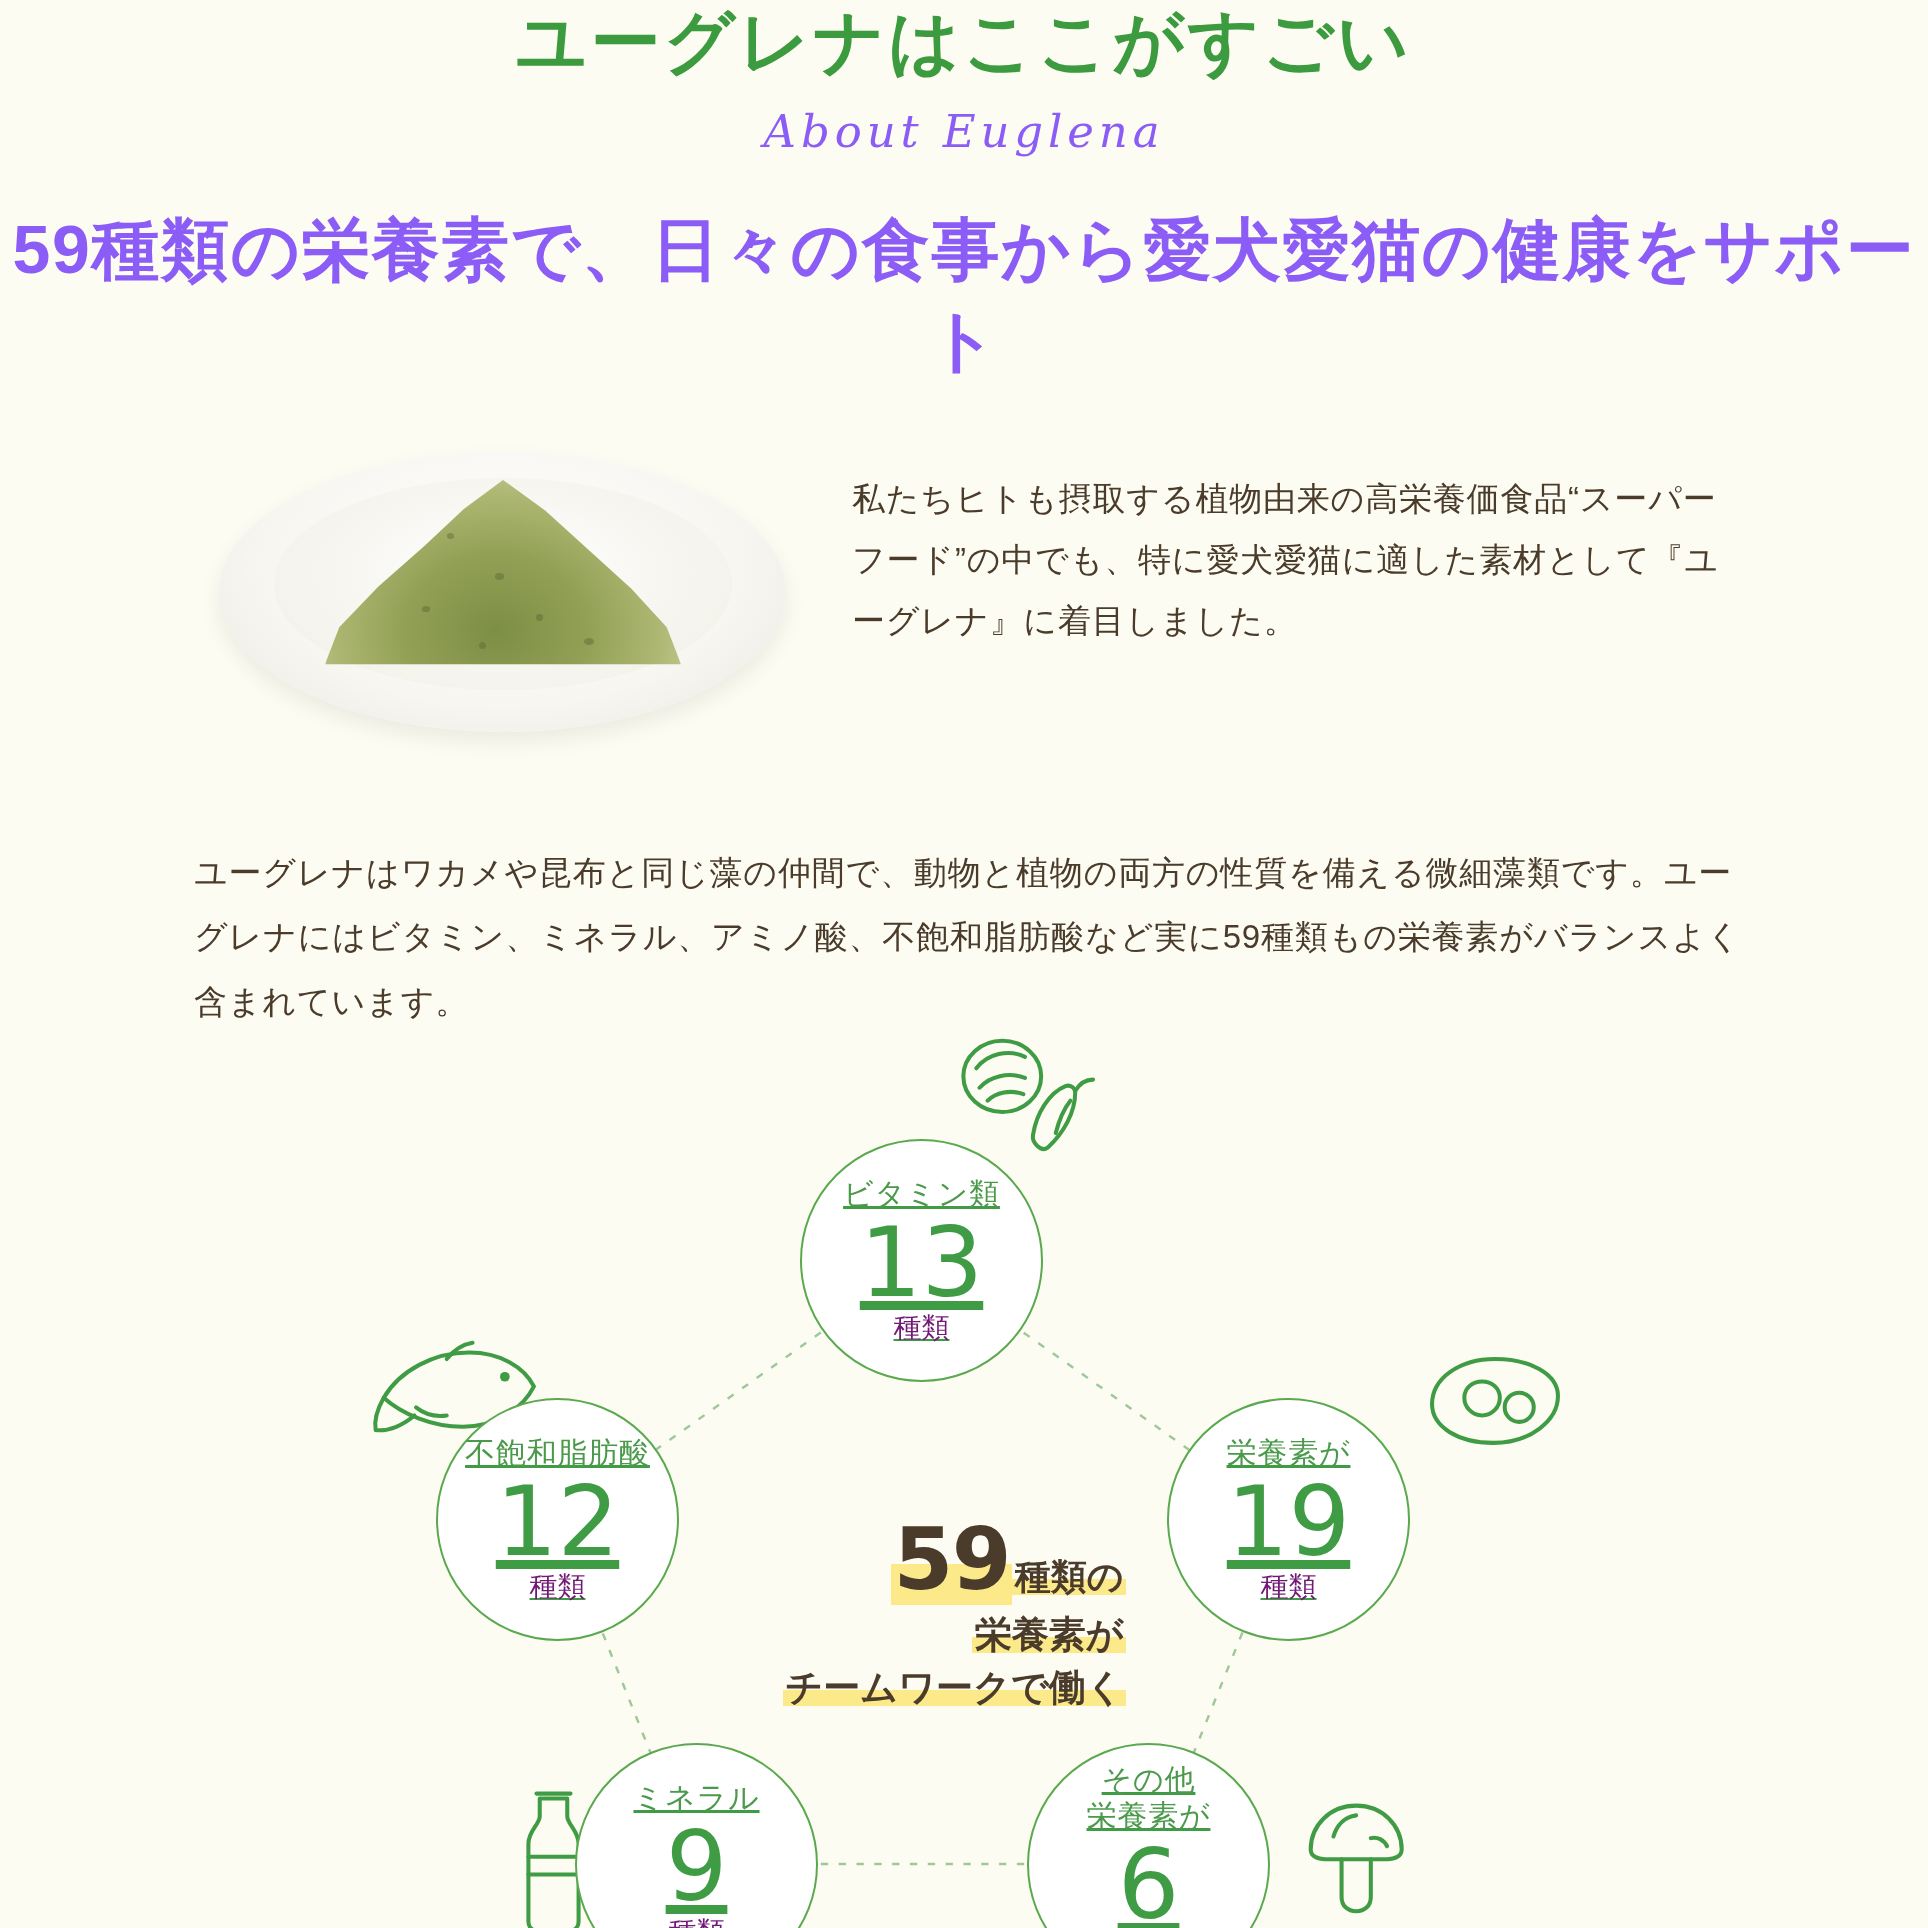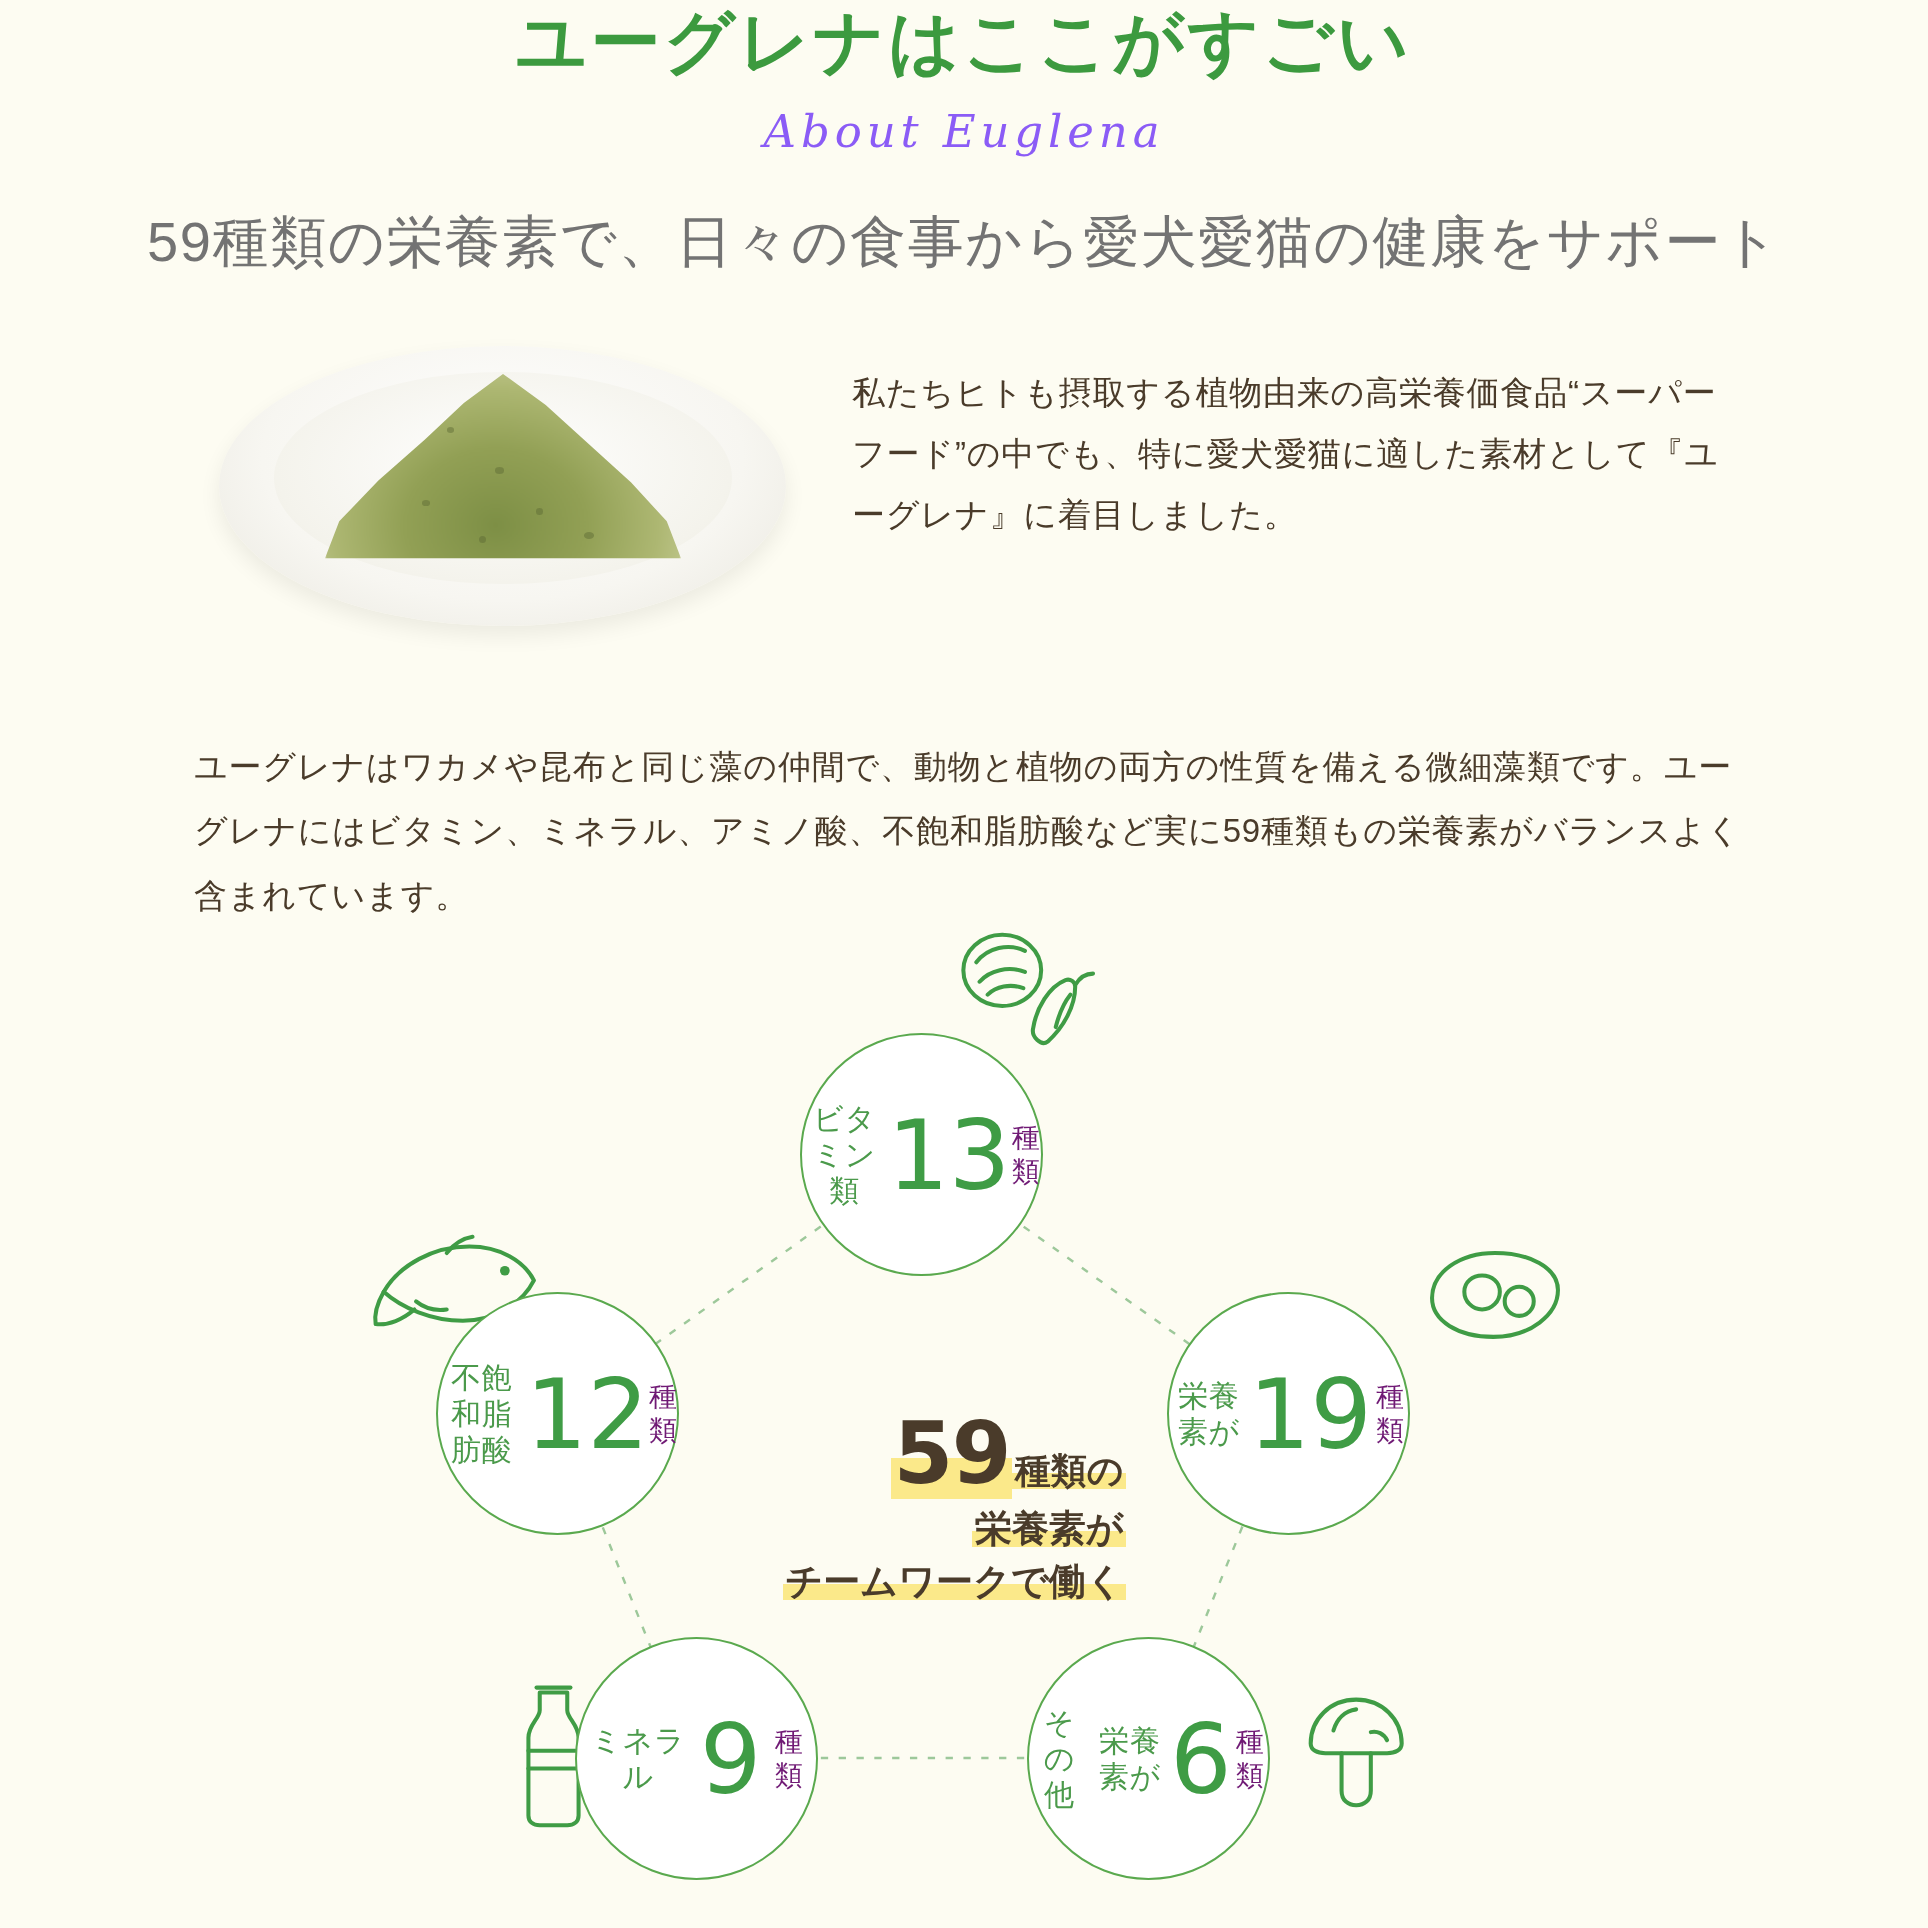--- a/index.html
+++ b/index.html
@@ -29,23 +29,23 @@
   }
   .title-en {
     font-family: "DejaVu Serif", serif;
     font-style: italic;
     font-size: 45px;
     color: #8b5cf6;
     letter-spacing: 4.9px;
     margin-top: 21px;
   }
   .subtitle {
-    font-size: 56px;
-    font-weight: 400;
-    color: #737373;
+    font-size: 68px;
+    font-weight: 700;
+    color: #8b5cf6;
     letter-spacing: 1.6px;
     margin-top: 47px;
   }
 
   
   .intro {
     display: flex;
     align-items: flex-start;
     margin-top: 57px;
     padding: 0 194px 0 203px;
@@ -121,26 +121,27 @@
     width: 1928px;
     height: 956px;
     margin-top: 24px;
   }
   .bubble {
     position: absolute;
     border-radius: 50%;
     background: #ffffff;
     border: 2.4px solid #5aa94e;
     display: flex;
-    flex-direction: row;
+    flex-direction: column;
     align-items: center;
     justify-content: center;
     color: #3f9c45;
     text-align: center;
     box-sizing: border-box;
+    text-decoration: underline;
   }
   .bubble .lab {
     font-size: 30px;
     line-height: 1.2;
     color: #4b9a4b;
     letter-spacing: 0.8px;
   }
   .bubble .num {
     font-size: 97px;
     font-weight: 400;

